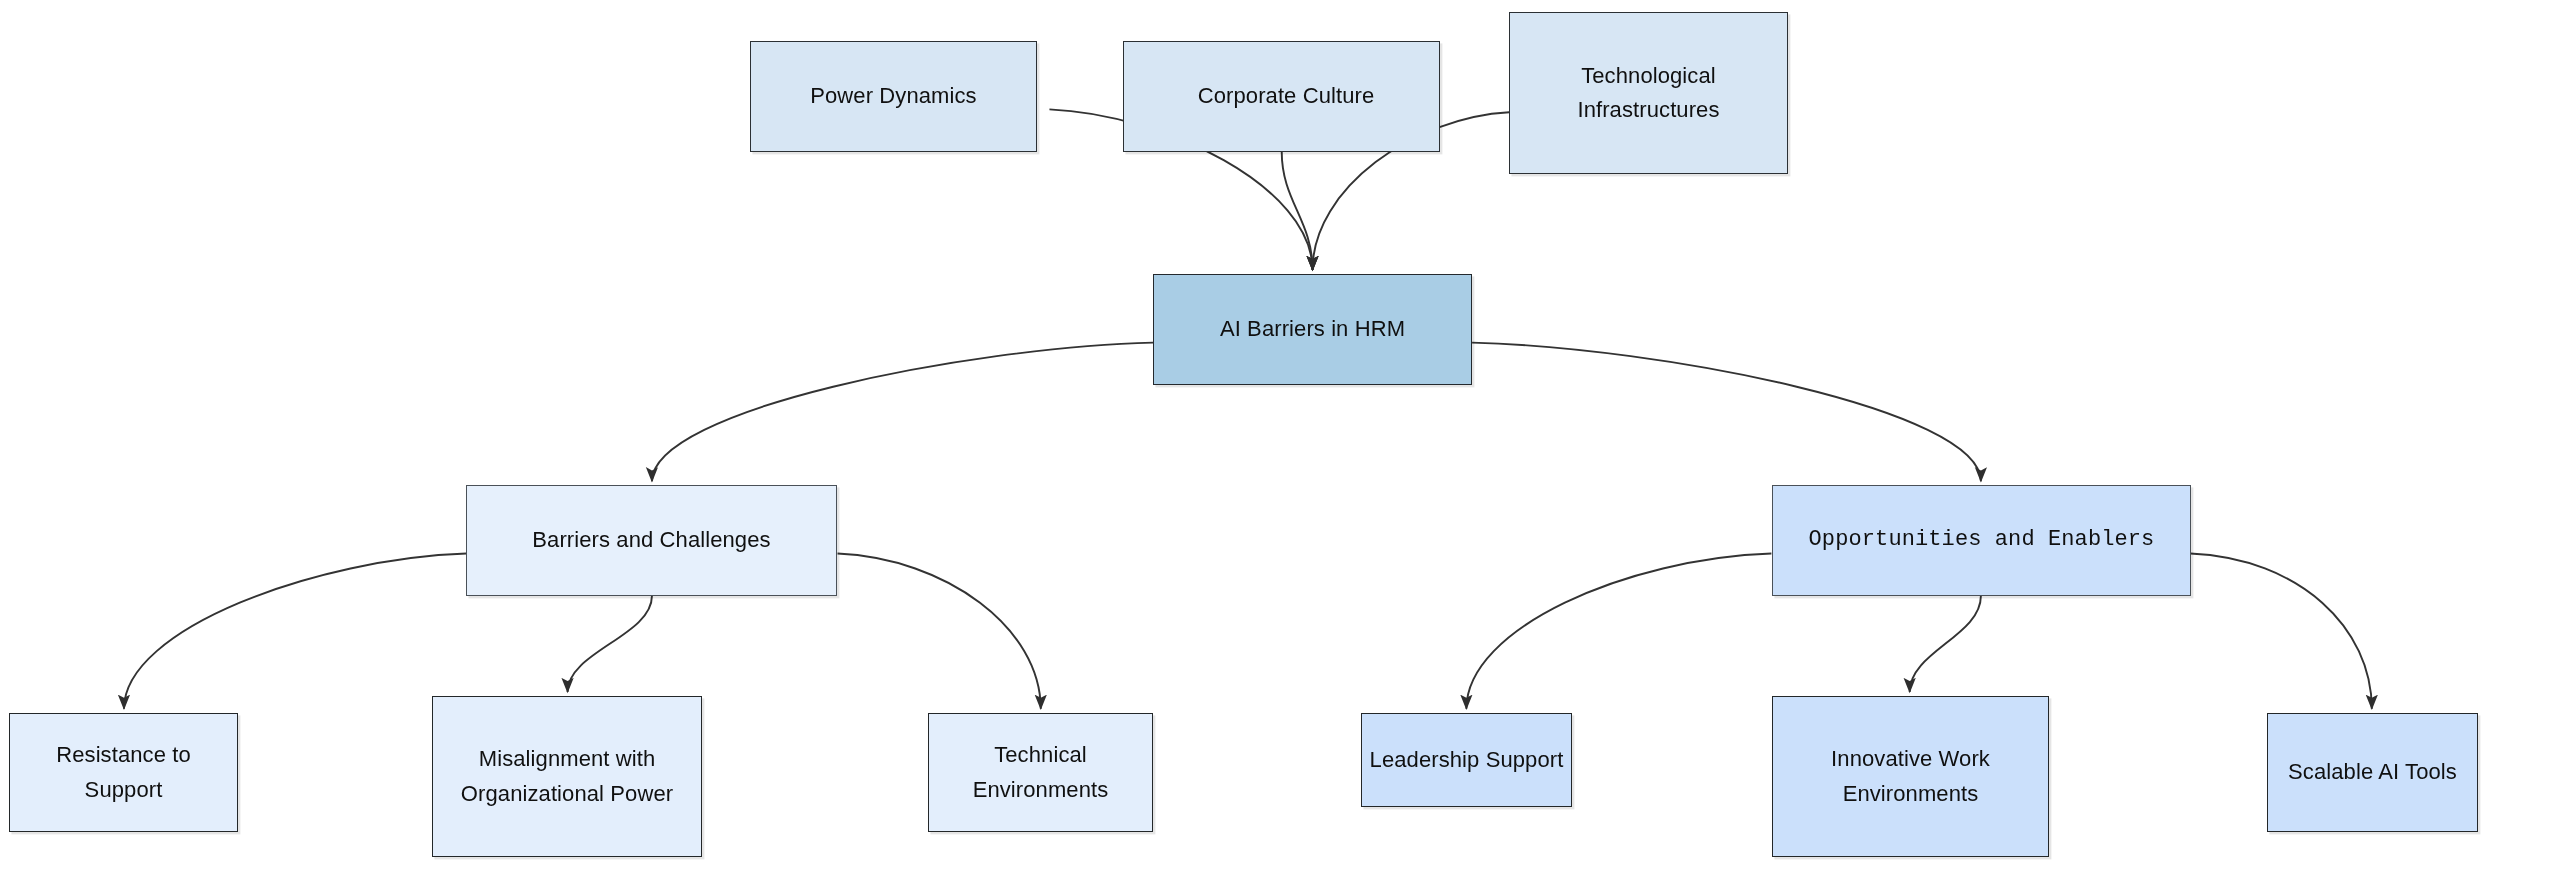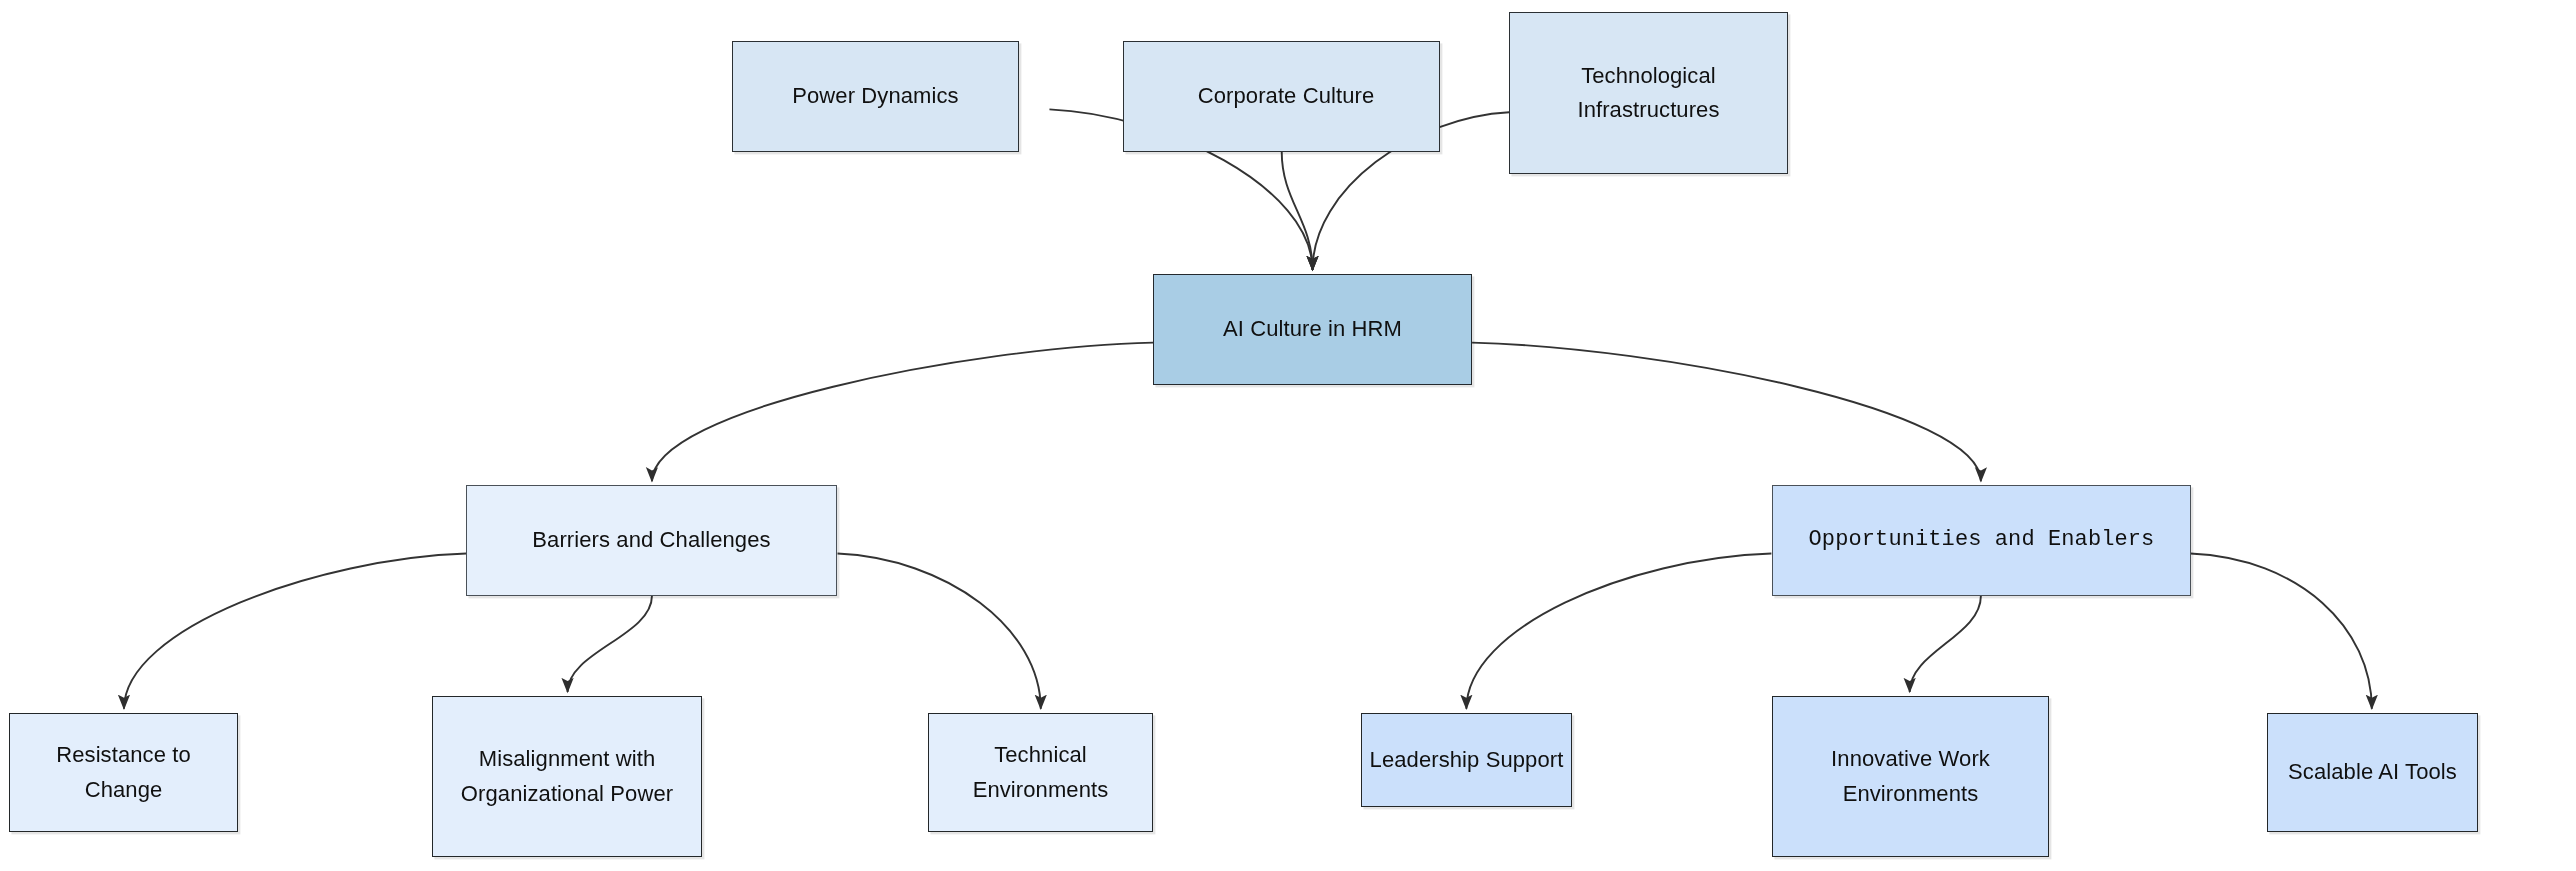--- a/index.html
+++ b/index.html
@@ -66,41 +66,41 @@
         <path d="M 778 924.7 C 531.04 932.7, 206 1049.164, 206 1184" marker-end="url(#arrowhead)" stroke="#333333"></path>
         <path d="M 1088 995 C 1088 1062.62, 947 1088.38, 947 1156" marker-end="url(#arrowhead)" stroke="#333333"></path>
         <path d="M 1398 924.7 C 1579.8600000000001 932.7, 1737.5 1049.164, 1737.5 1184" marker-end="url(#arrowhead)" stroke="#333333"></path>
         <path d="M 2958 924.7 C 2717.34 932.7, 2448.5 1049.164, 2448.5 1184" marker-end="url(#arrowhead)" stroke="#333333"></path>
         <path d="M 3308 995 C 3308 1062.62, 3189 1088.38, 3189 1156" marker-end="url(#arrowhead)" stroke="#333333"></path>
         <path d="M 3658 924.7 C 3840.84 932.7, 3961 1049.164, 3961 1184" marker-end="url(#arrowhead)" stroke="#333333"></path>
       </g>
   </svg>
 
   <div id="nodes">
-      <div class="node fill-factor" style="left: 732px; top: 41px; width: 287px; height: 111px; background: rgb(215, 230, 244); border-color: rgb(43, 48, 52);">
+      <div class="node fill-factor" style="left: 750px; top: 41px; width: 287px; height: 111px; background: rgb(215, 230, 244); border-color: rgb(43, 48, 52);">
         <span class="lbl">Power Dynamics</span>
       </div>
       <div class="node fill-factor" style="left: 1123px; top: 41px; width: 317px; height: 111px; background: rgb(215, 230, 244); border-color: rgb(43, 48, 52); padding-left: 9px;">
         <span class="lbl">Corporate Culture</span>
       </div>
       <div class="node fill-factor" style="left: 1509px; top: 12px; width: 279px; height: 162px; background: rgb(215, 230, 244); border-color: rgb(43, 48, 52);">
         <span class="lbl">Technological
 Infrastructures</span>
       </div>
       <div class="node fill-root" style="left: 1153px; top: 274px; width: 319px; height: 111px; background: rgb(169, 205, 229); border-color: rgb(36, 41, 46);">
-        <span class="lbl">AI Culture in HRM</span>
+        <span class="lbl">AI Barriers in HRM</span>
       </div>
       <div class="node fill-barrier" style="left: 466px; top: 485px; width: 371px; height: 111px; background: rgb(230, 240, 252); border-color: rgb(74, 81, 88); justify-content: center;">
         <span class="lbl">Barriers and Challenges</span>
       </div>
       <div class="node fill-barrier fill-opp" style="left: 1772px; top: 485px; width: 419px; height: 111px; background: rgb(203, 224, 251); border-color: rgb(74, 81, 88); font-family: Liberation Mono, monospace;">
         <span class="lbl">Opportunities and Enablers</span>
       </div>
       <div class="node fill-leaf-b" style="left: 9px; top: 713px; width: 229px; height: 119px; background: rgb(227, 238, 252); border-color: rgb(35, 39, 41);">
-        <span class="lbl">Resistance to Change</span>
+        <span class="lbl">Resistance to Support</span>
       </div>
       <div class="node fill-leaf-b" style="left: 432px; top: 696px; width: 270px; height: 161px; background: rgb(227, 238, 252); border-color: rgb(35, 39, 41);">
         <span class="lbl">Misalignment with
 Organizational Power</span>
       </div>
       <div class="node fill-leaf-b" style="left: 928px; top: 713px; width: 225px; height: 119px; background: rgb(227, 238, 252); border-color: rgb(35, 39, 41);">
         <span class="lbl">Technical Environments</span>
       </div>
       <div class="node fill-leaf-o" style="left: 1361px; top: 713px; width: 211px; height: 94px; background: rgb(203, 224, 251); border-color: rgb(35, 39, 41);">
         <span class="lbl">Leadership Support</span>

